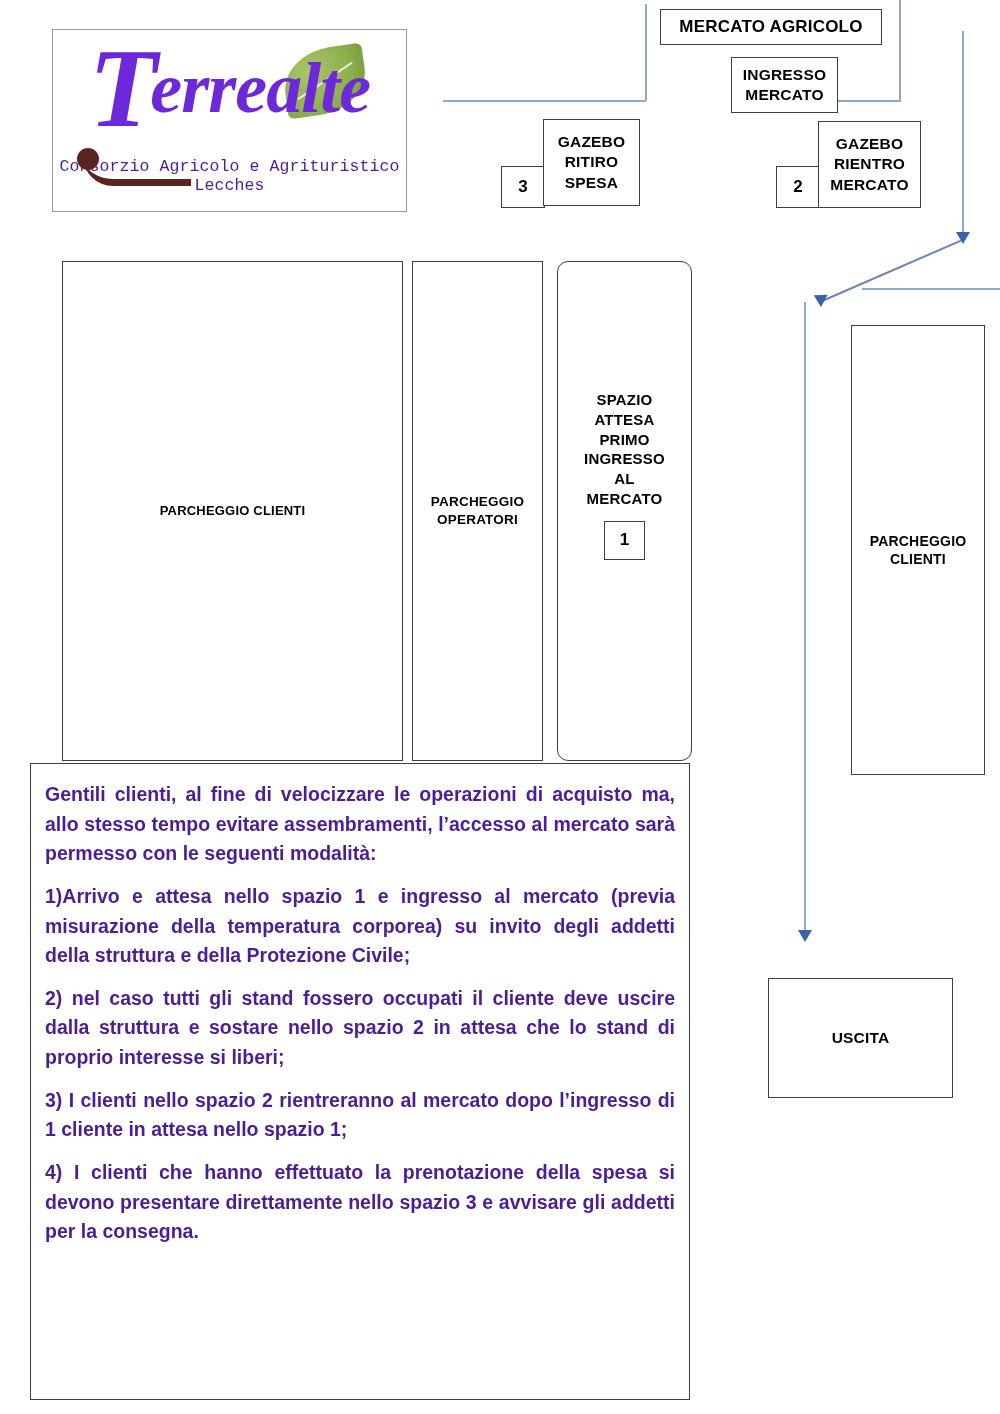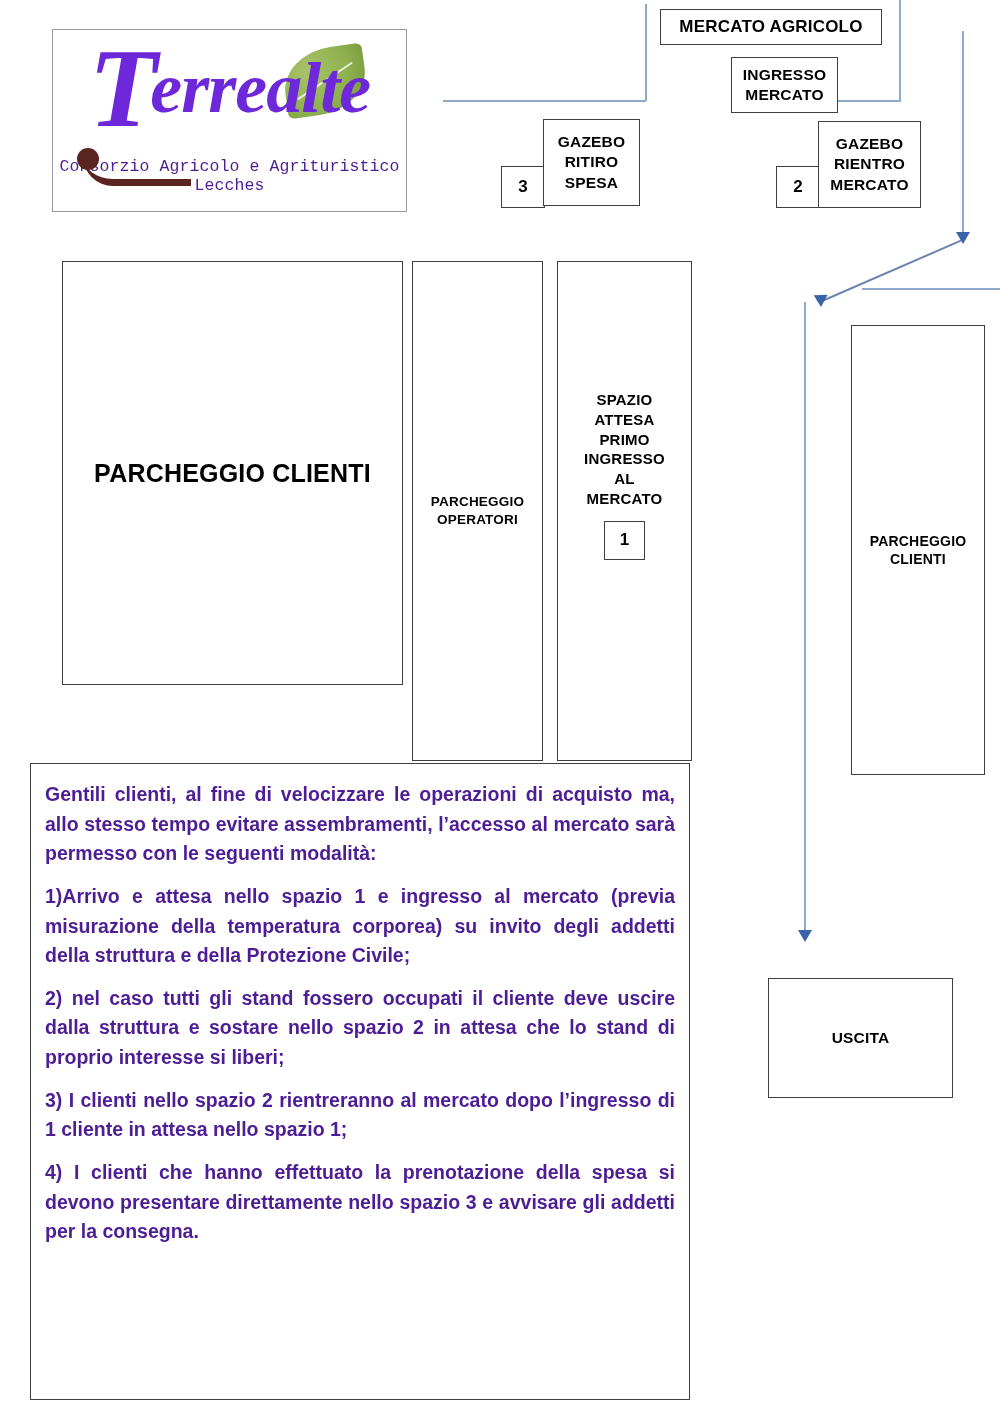--- a/index.html
+++ b/index.html
@@ -109,25 +109,25 @@
   }
 
   
   #mercato-agricolo { left: 660px; top: 9px;  width: 222px; height: 36px;  font-size: 17px; }
   #ingresso-mercato { left: 731px; top: 57px; width: 107px; height: 56px;  font-size: 15.5px; }
   #gazebo-ritiro    { left: 543px; top: 119px; width: 97px; height: 87px;  font-size: 15.5px; }
   #num-3            { left: 501px; top: 166px; width: 44px; height: 42px;  font-size: 17px; }
   #gazebo-rientro   { left: 818px; top: 121px; width: 103px; height: 87px; font-size: 15.5px; }
   #num-2            { left: 776px; top: 166px; width: 44px; height: 42px;  font-size: 17px; }
 
-  #parcheggio-clienti-main { left: 62px;  top: 261px; width: 341px; height: 424px; font-size: 25px; }
+  #parcheggio-clienti-main { left: 62px;  top: 261px; width: 341px; height: 500px; font-size: 13px; }
   #parcheggio-operatori    { left: 412px; top: 261px; width: 131px; height: 500px; font-size: 13.5px; }
   #spazio-attesa           { left: 557px; top: 261px; width: 135px; height: 500px;
                              flex-direction: column; justify-content: flex-start;
-                             padding-top: 128px; font-size: 15px; }
+                             padding-top: 128px; font-size: 15px; border-radius: 11px; }
   #spazio-attesa .num {
     margin-top: 12px;
     width: 41px; height: 39px;
     border: 1.4px solid #3f3f3f;
     display: flex; align-items: center; justify-content: center;
     font-size: 17px;
   }
   #parcheggio-clienti-right { left: 851px; top: 325px; width: 134px; height: 450px; font-size: 14px; }
   #uscita                   { left: 760px; top: 978px; width: 185px; height: 120px; font-size: 15.5px; margin-left: 8px; }
 

